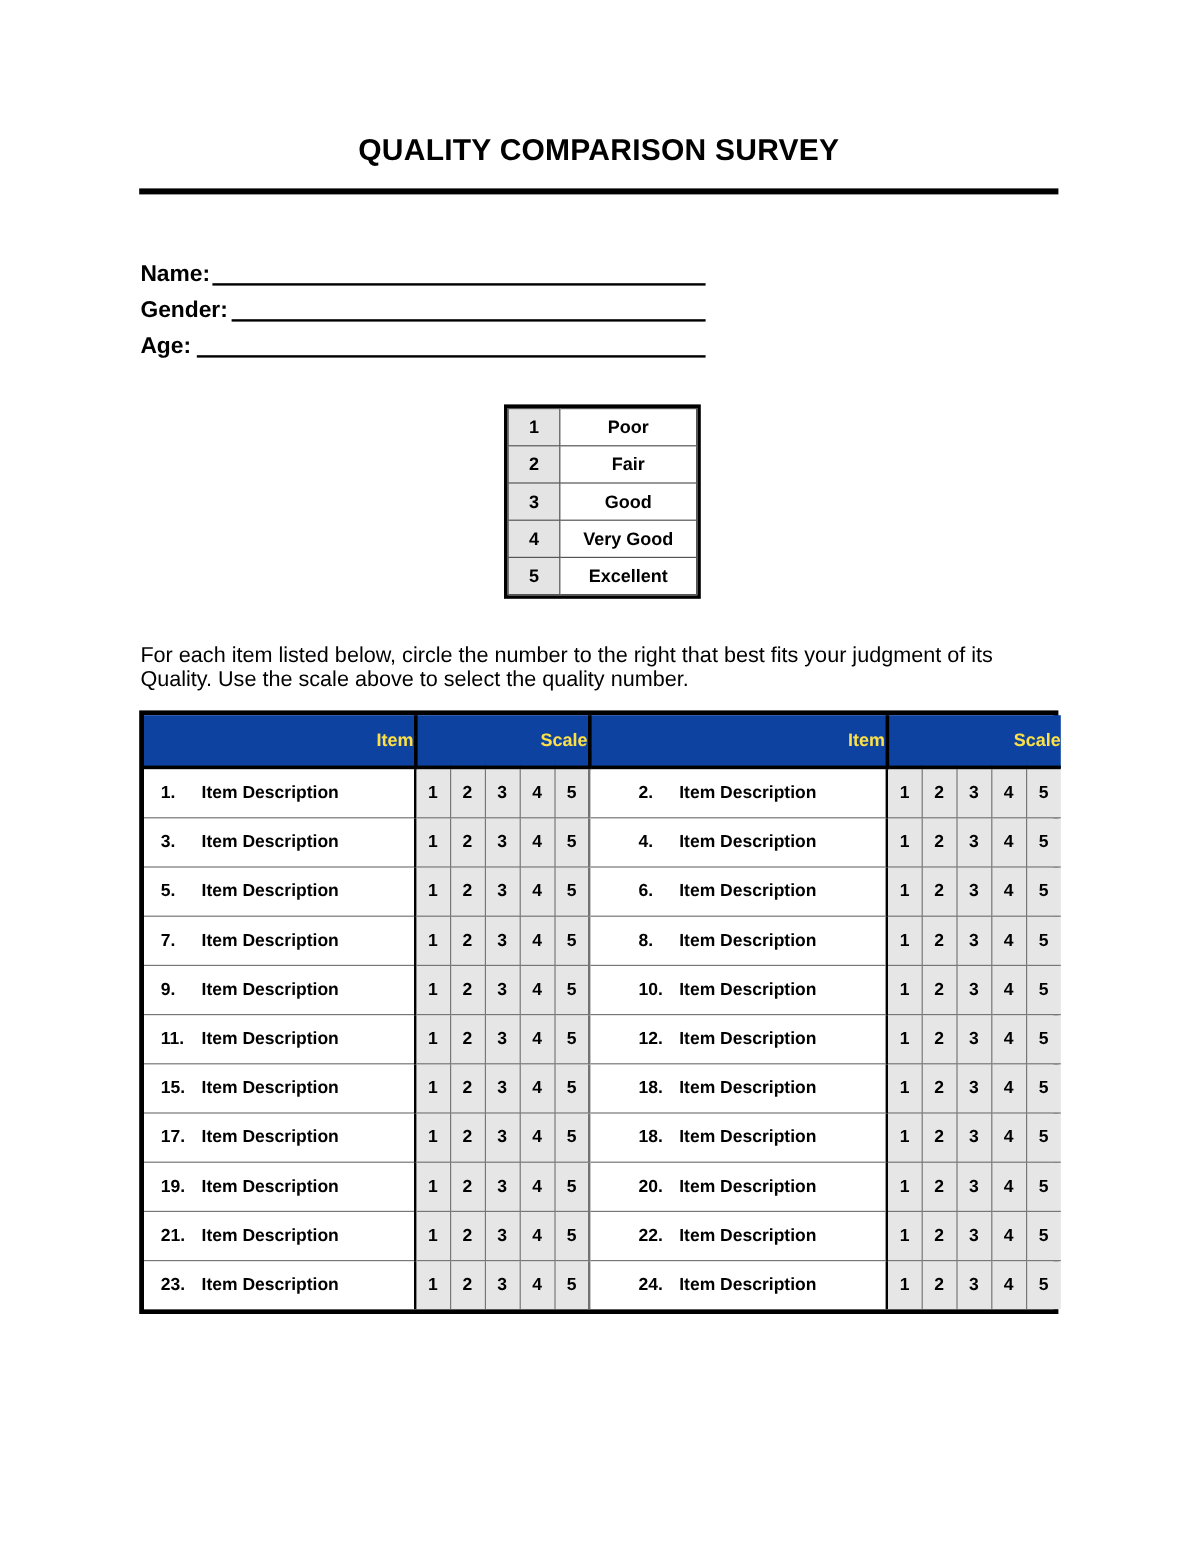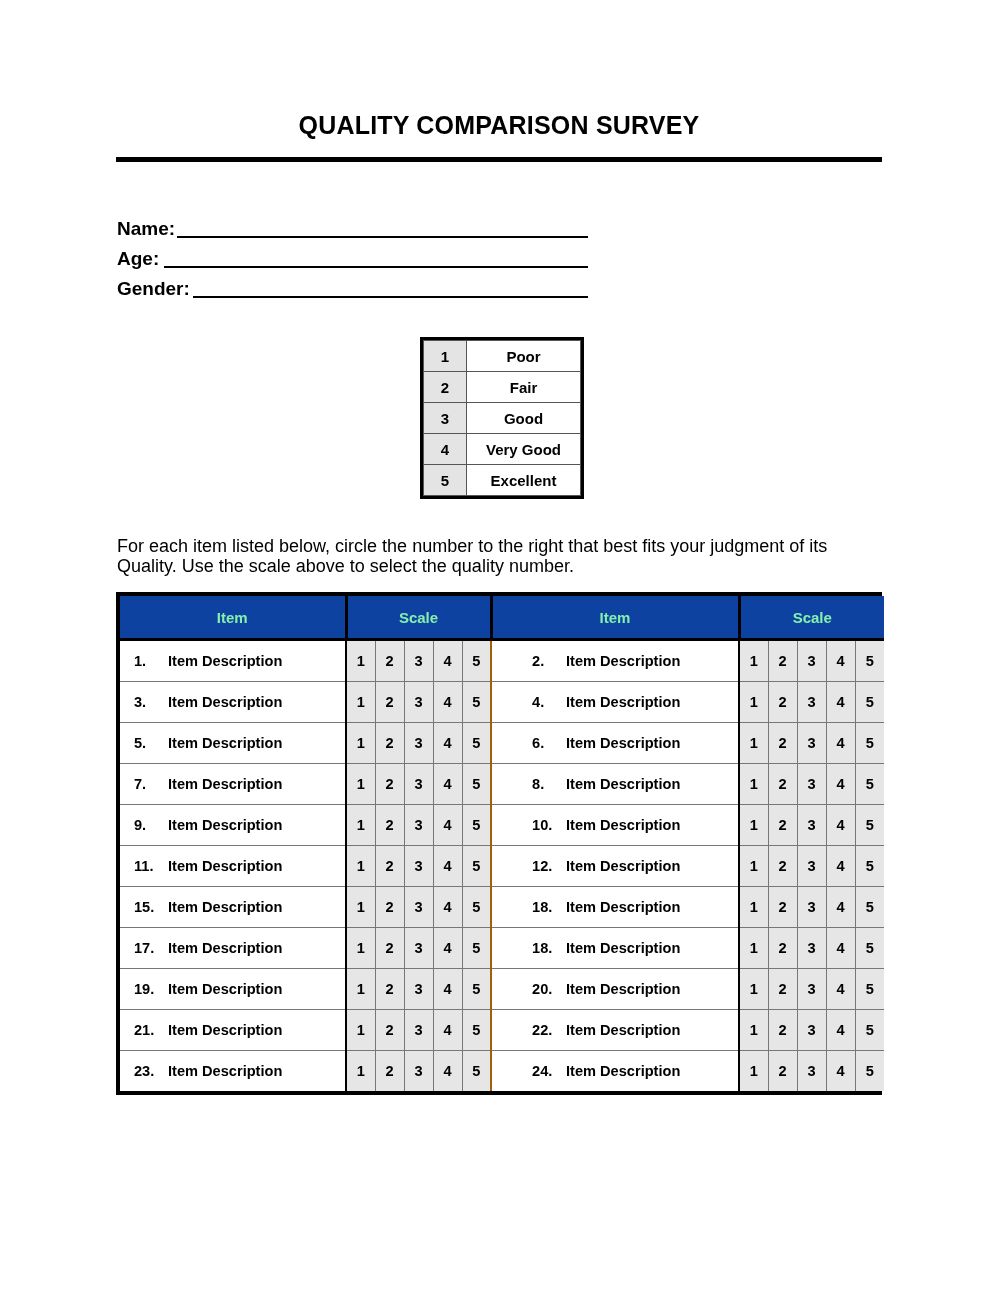--- a/index.html
+++ b/index.html
@@ -126,26 +126,26 @@
     border: 4px solid #000000;
     background: #ffffff;
   }
   .survey table {
     border-collapse: collapse;
     width: 100%;
     table-layout: fixed;
   }
   .survey thead th {
     background: #0d42a0;
-    color: #86efac;
+    color: #fde047;
     font-size: 15px;
     font-weight: bold;
     height: 42px;
     padding: 0;
-    text-align: center;
+    text-align: right;
     border: 3px solid #000000;
     border-top: 0;
   }
   .survey thead th.hdr-item-l  { border-left: 0; }
   .survey thead th.hdr-scale-r { border-right: 0; }
 
   .survey tbody td {
     height: 40px;
     padding: 0;
     font-size: 14.6px;
@@ -156,21 +156,21 @@
   .survey tbody td.item {
     padding-left: 14px;
     text-align: left;
     white-space: nowrap;
   }
   .survey tbody td.sc {
     text-align: center;
     background: #e6e6e6;
   }
   .survey tbody td.sc-first { border-left: 2px solid #000000; }
-  .survey tbody td.item-right { border-left: 2px solid #a16207; padding-left: 40px; }
+  .survey tbody td.item-right { border-left: 2px solid #737373; padding-left: 40px; }
   .survey tbody tr td:first-child { border-left: 0; }
   .survey tbody tr td:last-child  { border-right: 0; }
   .survey tbody tr:last-child td  { border-bottom: 0; }
 
   .itemnum {
     display: inline-block;
     width: 34px;
   }
 
   
@@ -184,28 +184,28 @@
 <div class="page">
 
   <div class="title">QUALITY COMPARISON SURVEY</div>
   <div class="title-rule"></div>
 
   <div class="fields">
     <div class="field-row name">
       <span class="field-label name">Name:</span>
       <span class="field-line"></span>
     </div>
+    <div class="field-row gender">
+      <span class="field-label gender">Gender:</span>
+      <span class="field-line"></span>
+    </div>
     <div class="field-row age">
       <span class="field-label age">Age:</span>
       <span class="field-line"></span>
     </div>
-    <div class="field-row gender">
-      <span class="field-label gender">Gender:</span>
-      <span class="field-line"></span>
-    </div>
   </div>
 
   <div class="legend">
     <table>
       <tbody>
         <tr>
           <td class="num">1</td>
           <td class="lbl">Poor</td>
         </tr>
         <tr>

